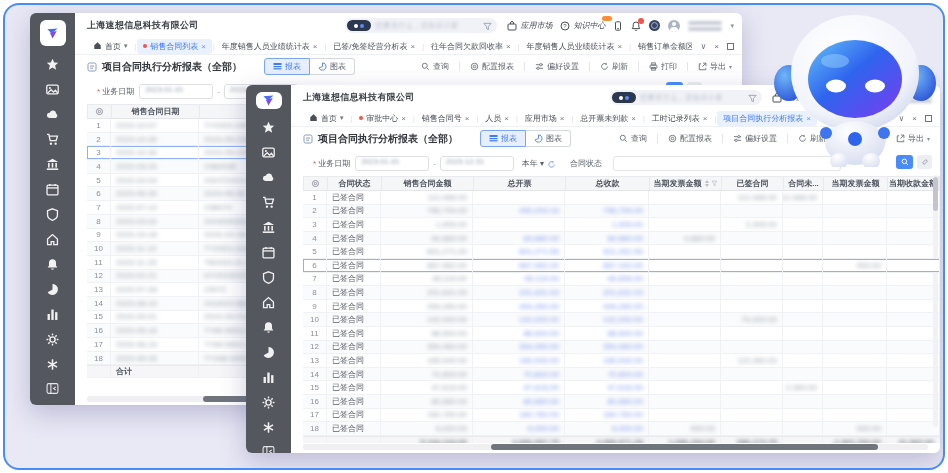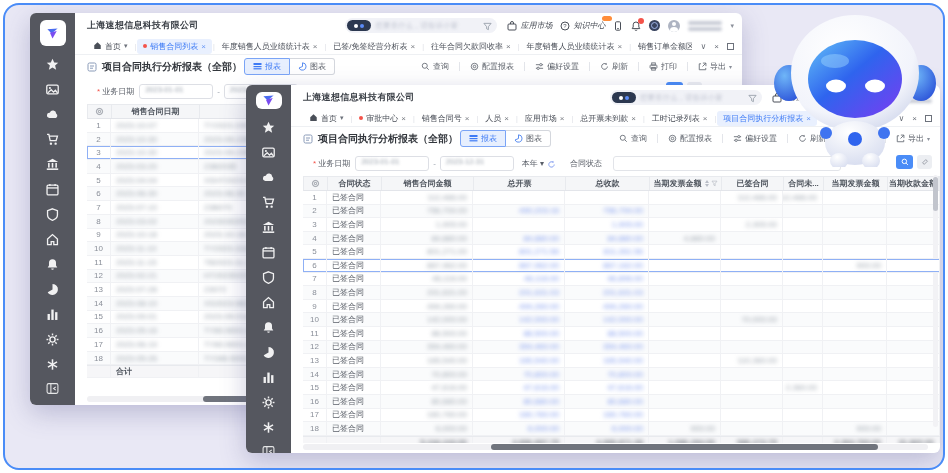--- a/index.html
+++ b/index.html
@@ -58,21 +58,21 @@
   .tab .dot { width:4px; height:4px; border-radius:50%; background:#f4534a; display:inline-block; }
   .tab .x { font-size:8px; color:inherit; opacity:.75; }
   .tab-sep { color:#dcdee4; font-size:7px; margin:0 1px; }
   .win-controls { display:flex; align-items:center; gap:8px; margin-left:8px; color:#6d727c; font-size:8px; flex:none; }
   .fs-box { width:7px; height:7px; border:1px solid #6d727c; display:inline-block; }
 
   
   .titlebar { height:23px; display:flex; align-items:center; padding:0 10px 0 12px; flex:none; }
   .doc-ico svg { width:10px; height:10px; }
   .page-title { font-size:10px; color:#33373d; font-weight:bold; margin-left:5px; white-space:nowrap; }
-  .view-toggle { display:flex; margin-left:2px; }
+  .view-toggle { display:flex; margin-left:22px; }
   .view-btn { display:inline-flex; align-items:center; gap:3px; font-size:8px; padding:2px 8px; border:1px solid #d4d7dd; background:#fff; color:#5a5f68; cursor:pointer; white-space:nowrap; }
   .view-btn svg { width:9px; height:9px; }
   .view-btn.active { background:#e7effe; border-color:#7aa4f6; color:#3e7bf5; }
   .view-btn:first-child { border-radius:3px 0 0 3px; }
   .view-btn:last-child { border-radius:0 3px 3px 0; border-left:none; }
   .toolbar { margin-left:auto; display:flex; align-items:center; gap:10px; white-space:nowrap; }
   .tool { display:inline-flex; align-items:center; gap:3px; font-size:8px; color:#565b64; cursor:pointer; }
   .tool svg { width:9px; height:9px; }
   .tool .caret { font-size:6px; color:#8b909a; }
   .tool-sep { width:1px; height:9px; background:#e3e5ea; }

